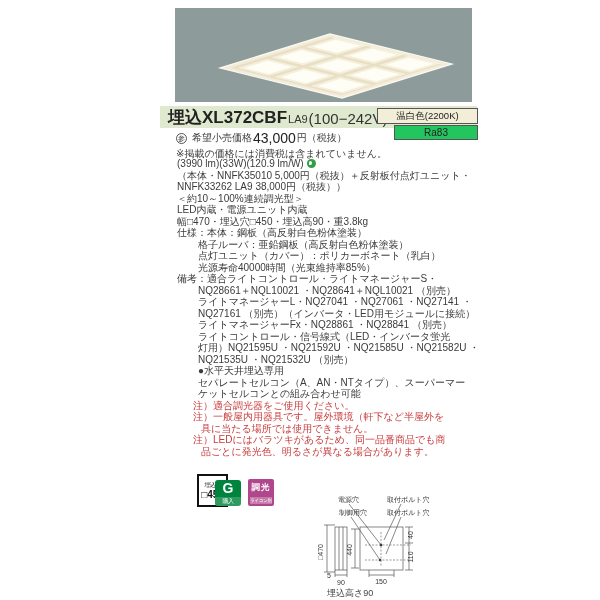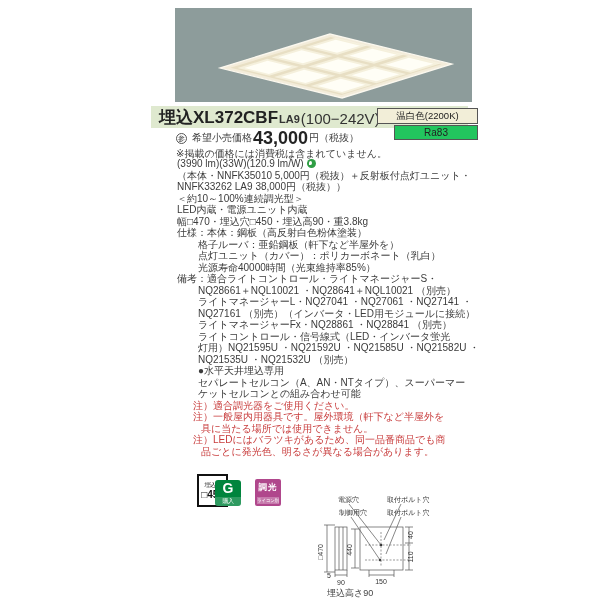--- a/index.html
+++ b/index.html
@@ -6,37 +6,37 @@
   html,body { width:600px; height:600px; }
   .page {
     position:relative; width:600px; height:600px; background:#ffffff;
     font-family:"Liberation Sans","DejaVu Sans",sans-serif; color:#3b3b3b; overflow:hidden;
   }
   
   .photo { position:absolute; left:175px; top:8px; width:297px; height:94px; }
   .photo svg { display:block; }
   
   .titleband {
-    position:absolute; left:151px; top:106px; width:317px; height:22px;
+    position:absolute; left:160px; top:106px; width:317px; height:22px;
     background:#dfe9cf; display:flex; align-items:flex-end; padding-left:8px;
   }
   .t-main { font-size:17px; font-weight:bold; color:#222; line-height:20px; white-space:nowrap; }
-  .t-sub  { font-size:11px; font-weight:bold; color:#333; line-height:18px; margin-left:1px; }
+  .t-sub  { font-size:11px; font-weight:normal; color:#333; line-height:18px; margin-left:1px; }
   .t-volt { font-size:15px; color:#333; line-height:18px; margin-left:1px; white-space:nowrap; }
   
   .badges { position:absolute; left:377px; top:108px; width:101px; display:flex; flex-direction:column; align-items:flex-end; z-index:2; }
   .badge { border:1px solid #555; text-align:center; white-space:nowrap; }
   .badge.cream { background:#f2eed8; width:101px; height:16px; font-size:9.5px; line-height:14px; color:#222; }
   .badge.gray  { background:#22c55e; width:84px;  height:15px; font-size:10px; line-height:13px; margin-top:1px; color:#222; }
   
   .price { position:absolute; left:176px; top:127px; display:flex; align-items:flex-end; height:20px; }
   .p-mark { width:11px; height:11px; border:1px solid #555; border-radius:50%; font-size:7px; color:#444;
             display:flex; align-items:center; justify-content:center; margin:0 1px 3px 0; }
   .p-label { font-size:10px; margin:0 1px 2px 4px; white-space:nowrap; }
-  .p-amount { font-size:18px; font-weight:bold; line-height:17px; color:#222; }
+  .p-amount { font-size:14px; font-weight:normal; line-height:17px; color:#222; }
   .p-unit { font-size:10px; margin:0 0 2px 1px; white-space:nowrap; }
   .taxnote { position:absolute; left:176px; top:147px; font-size:10px; white-space:nowrap; }
   
   .body { position:absolute; left:0; top:158px; width:600px; }
   .bl { height:11.5px; line-height:11.5px; font-size:10px; white-space:nowrap; }
   .l0  { margin-left:177px; }
   .li  { margin-left:198px; }
   .lr  { margin-left:193px; color:#c83c3c; }
   .lrc { margin-left:201px; color:#c83c3c; }
   .eco { display:inline-block; width:9px; height:9px; border-radius:50%; background:#2f9e44;
@@ -45,21 +45,21 @@
                 background:#ffffff; border-radius:50% 50% 50% 0; }
   
   .hole-box { position:absolute; left:173px; top:474px; width:31px; height:33px; border:2.5px solid #111;
               background:#fff; display:flex; flex-direction:column; align-items:center; justify-content:center;margin-left:24px; }
   .hole-top { font-size:6px; line-height:7px; color:#222; letter-spacing:-0.5px; }
   .hole-val { font-size:10px; font-weight:bold; line-height:11px; color:#111; }
   .g-icon { position:absolute; left:215px; top:480px; width:26px; height:26px; background:#00843d;
             border-radius:3px; overflow:hidden; display:flex; flex-direction:column; }
   .g-letter { color:#fff; font-weight:bold; font-size:14px; text-align:center; line-height:17px; flex:0 0 17px; }
   .g-sub { color:#fff; font-size:6px; line-height:9px; text-align:center; background:rgba(255,255,255,.18); letter-spacing:-0.5px; }
-  .dim-icon { position:absolute; left:255px; top:479px; width:26px; height:27px; background:#b0478c;
+  .dim-icon { position:absolute; left:248px; top:479px; width:26px; height:27px; background:#b0478c;
               border-radius:2px; display:flex; flex-direction:column; overflow:hidden; }
   .dim-top { color:#fff; font-weight:bold; font-size:8.5px; text-align:center; line-height:16px; flex:1; letter-spacing:1px; }
   .dim-sub { color:#fff; font-size:4.5px; line-height:7px; text-align:center; background:rgba(255,255,255,.28);
              margin:0 2px 2px 2px; letter-spacing:-0.3px; }
   
   .drawing { position:absolute; left:305px; top:488px; width:215px; height:112px; }
   .drawing text { fill:#333; font-size:7px; font-family:"Liberation Sans","DejaVu Sans",sans-serif; }
   .drawing .cap { font-size:9px; fill:#444; }
   .drawing line, .drawing rect, .drawing path { stroke:#555; stroke-width:0.7; fill:none; }
   .drawing .dash { stroke-dasharray:2,1.5; stroke-width:0.6; }
@@ -120,21 +120,21 @@
   <div class="taxnote">※掲載の価格には消費税は含まれていません。</div>
 
   <div class="body">
     <div class="bl l0"><span>(3990 lm)(33W)(120.9 lm/W)</span><span class="eco"></span></div>
     <div class="bl l0">（本体・NNFK35010 5,000円（税抜）＋反射板付点灯ユニット・</div>
     <div class="bl l0">NNFK33262 LA9 38,000円（税抜））</div>
     <div class="bl l0">＜約10～100%連続調光型＞</div>
     <div class="bl l0">LED内蔵・電源ユニット内蔵</div>
     <div class="bl l0">幅□470・埋込穴□450・埋込高90・重3.8kg</div>
     <div class="bl l0">仕様：本体：鋼板（高反射白色粉体塗装）</div>
-    <div class="bl li">格子ルーバ：亜鉛鋼板（軒下など半屋外を）</div>
+    <div class="bl li">格子ルーバ：亜鉛鋼板（高反射白色粉体塗装）</div>
     <div class="bl li">点灯ユニット（カバー）：ポリカーボネート（乳白）</div>
     <div class="bl li">光源寿命40000時間（光束維持率85%）</div>
     <div class="bl l0">備考：適合ライトコントロール・ライトマネージャーS・</div>
     <div class="bl li">NQ28661＋NQL10021 ・NQ28641＋NQL10021 （別売）</div>
     <div class="bl li">ライトマネージャーL・NQ27041 ・NQ27061 ・NQ27141 ・</div>
     <div class="bl li">NQ27161 （別売）（インバータ・LED用モジュールに接続）</div>
     <div class="bl li">ライトマネージャーFx・NQ28861 ・NQ28841 （別売）</div>
     <div class="bl li">ライトコントロール・信号線式（LED・インバータ蛍光</div>
     <div class="bl li">灯用）NQ21595U ・NQ21592U ・NQ21585U ・NQ21582U ・</div>
     <div class="bl li">NQ21535U ・NQ21532U （別売）</div>

